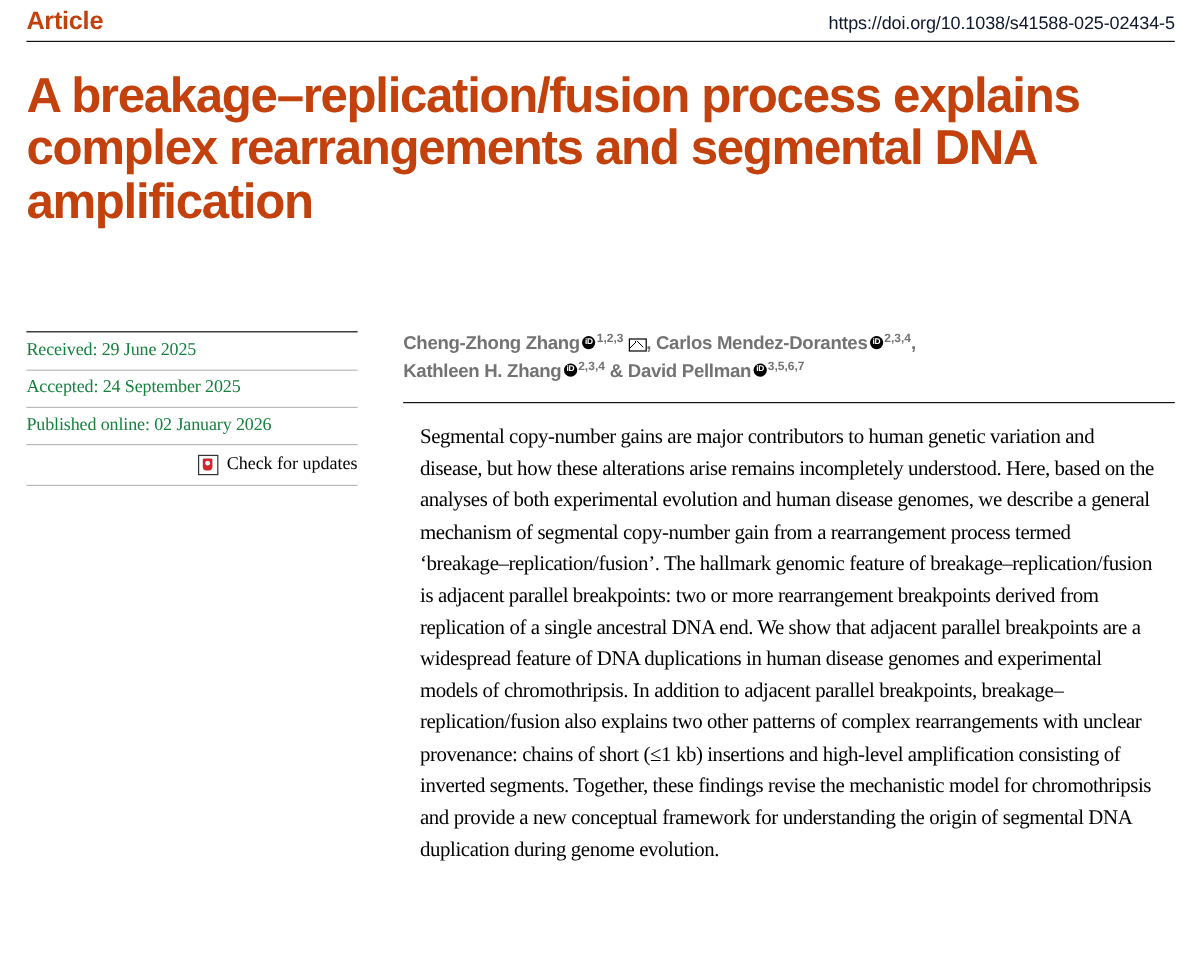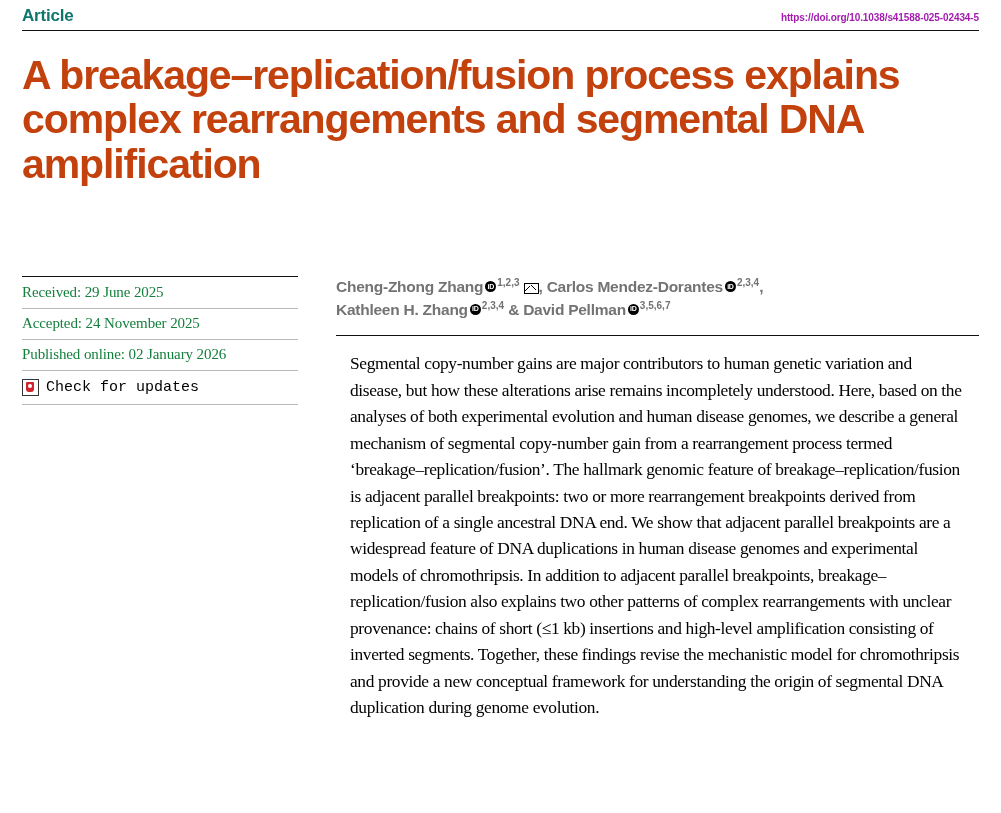--- a/index.html
+++ b/index.html
@@ -27,31 +27,30 @@
     display: flex;
     align-items: baseline;
     justify-content: space-between;
     border-bottom: 1.5px solid #111;
     padding-bottom: 4px;
     margin-top: 6px;
   }
   .article-label {
     font-family: "Liberation Sans", sans-serif;
     font-weight: bold;
-    font-size: 17px;
+    font-size: 21px;
     letter-spacing: -0.2px;
-    color: #0f766e;
+    color: #c2410c;
   }
   .doi-link {
     font-family: "Liberation Sans", sans-serif;
-    font-size: 10px;
-    color: #a21caf;
+    font-size: 15px;
+    color: #0f172a;
     text-decoration: none;
     letter-spacing: -0.1px;
-    font-weight: bold;
   }
 
   
   .title {
     font-family: "Liberation Sans", sans-serif;
     font-weight: bold;
     font-size: 41px;
     line-height: 1.08;
     letter-spacing: -1.1px;
     margin: 22px 0 0 0;
@@ -92,22 +91,23 @@
   .date-row:first-child {
     border-top: 1px solid #111;
     padding-top: 7px;
   }
   .check-row {
     display: flex;
     align-items: center;
     gap: 7px;
     padding: 8px 0 8px 0;
     border-bottom: 1px solid #b9b9b9;
-    font-family: Liberation Mono, monospace;
+    font-family: Liberation Serif, serif;
     font-size: 15px;
+    justify-content: flex-end;
   }
   .check-icon {
     display: inline-block;
     width: 15px;
     height: 15px;
     border: 1px solid #333;
     background: #ffffff;
     position: relative;
     flex: 0 0 auto;
   }
@@ -217,21 +217,21 @@
     <span class="article-label">Article</span>
     <a class="doi-link" href="#">https://doi.org/10.1038/s41588-025-02434-5</a>
   </div>
 
   <h1 class="title">A breakage–replication/fusion process explains complex rearrangements and segmental DNA amplification</h1>
 
   <div class="columns">
 
     <div class="left-col">
       <div class="date-row">Received: 29 June 2025</div>
-      <div class="date-row">Accepted: 24 November 2025</div>
+      <div class="date-row">Accepted: 24 September 2025</div>
       <div class="date-row">Published online: 02 January 2026</div>
       <div class="check-row">
         <span class="check-icon"></span>
         <span>Check for updates</span>
       </div>
     </div>
 
     <div class="right-col">
 
       <p class="authors">

